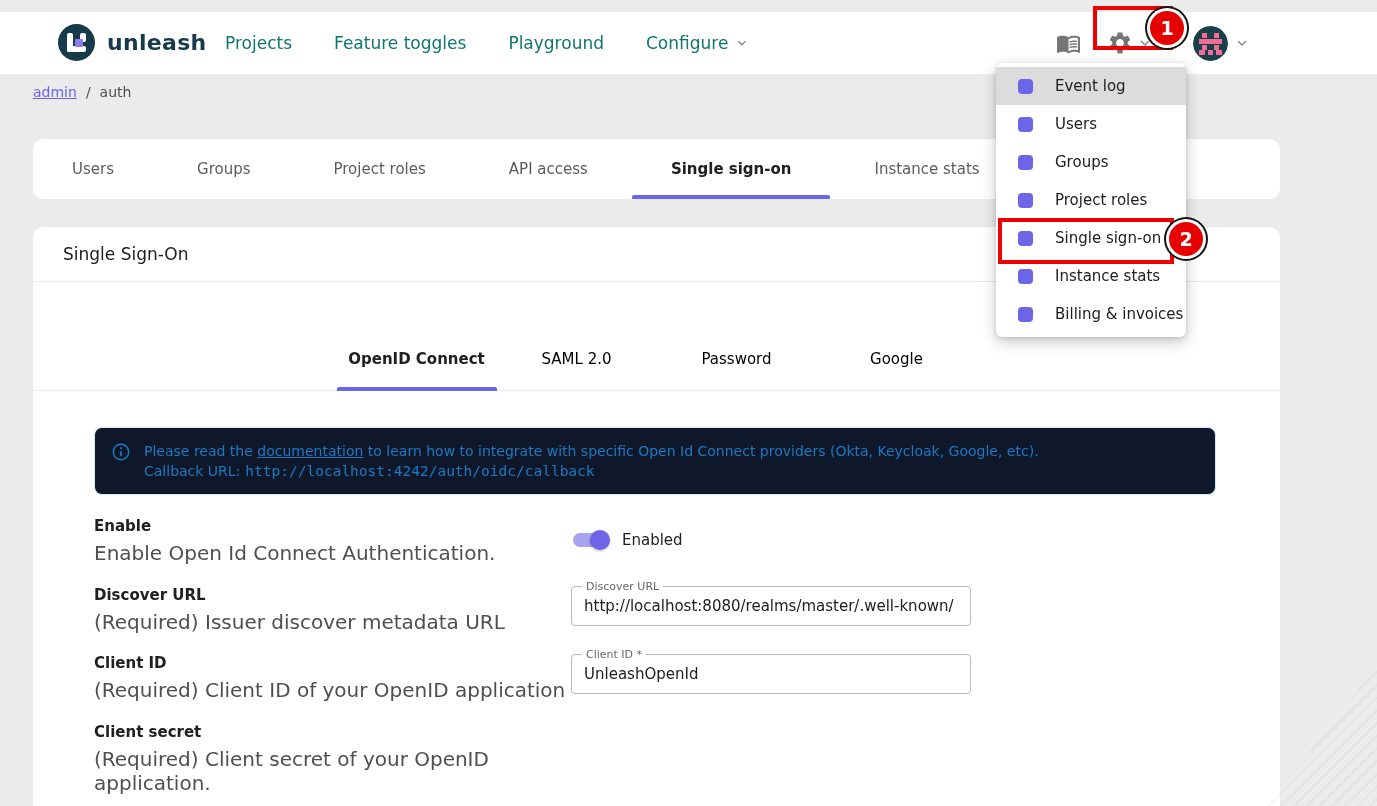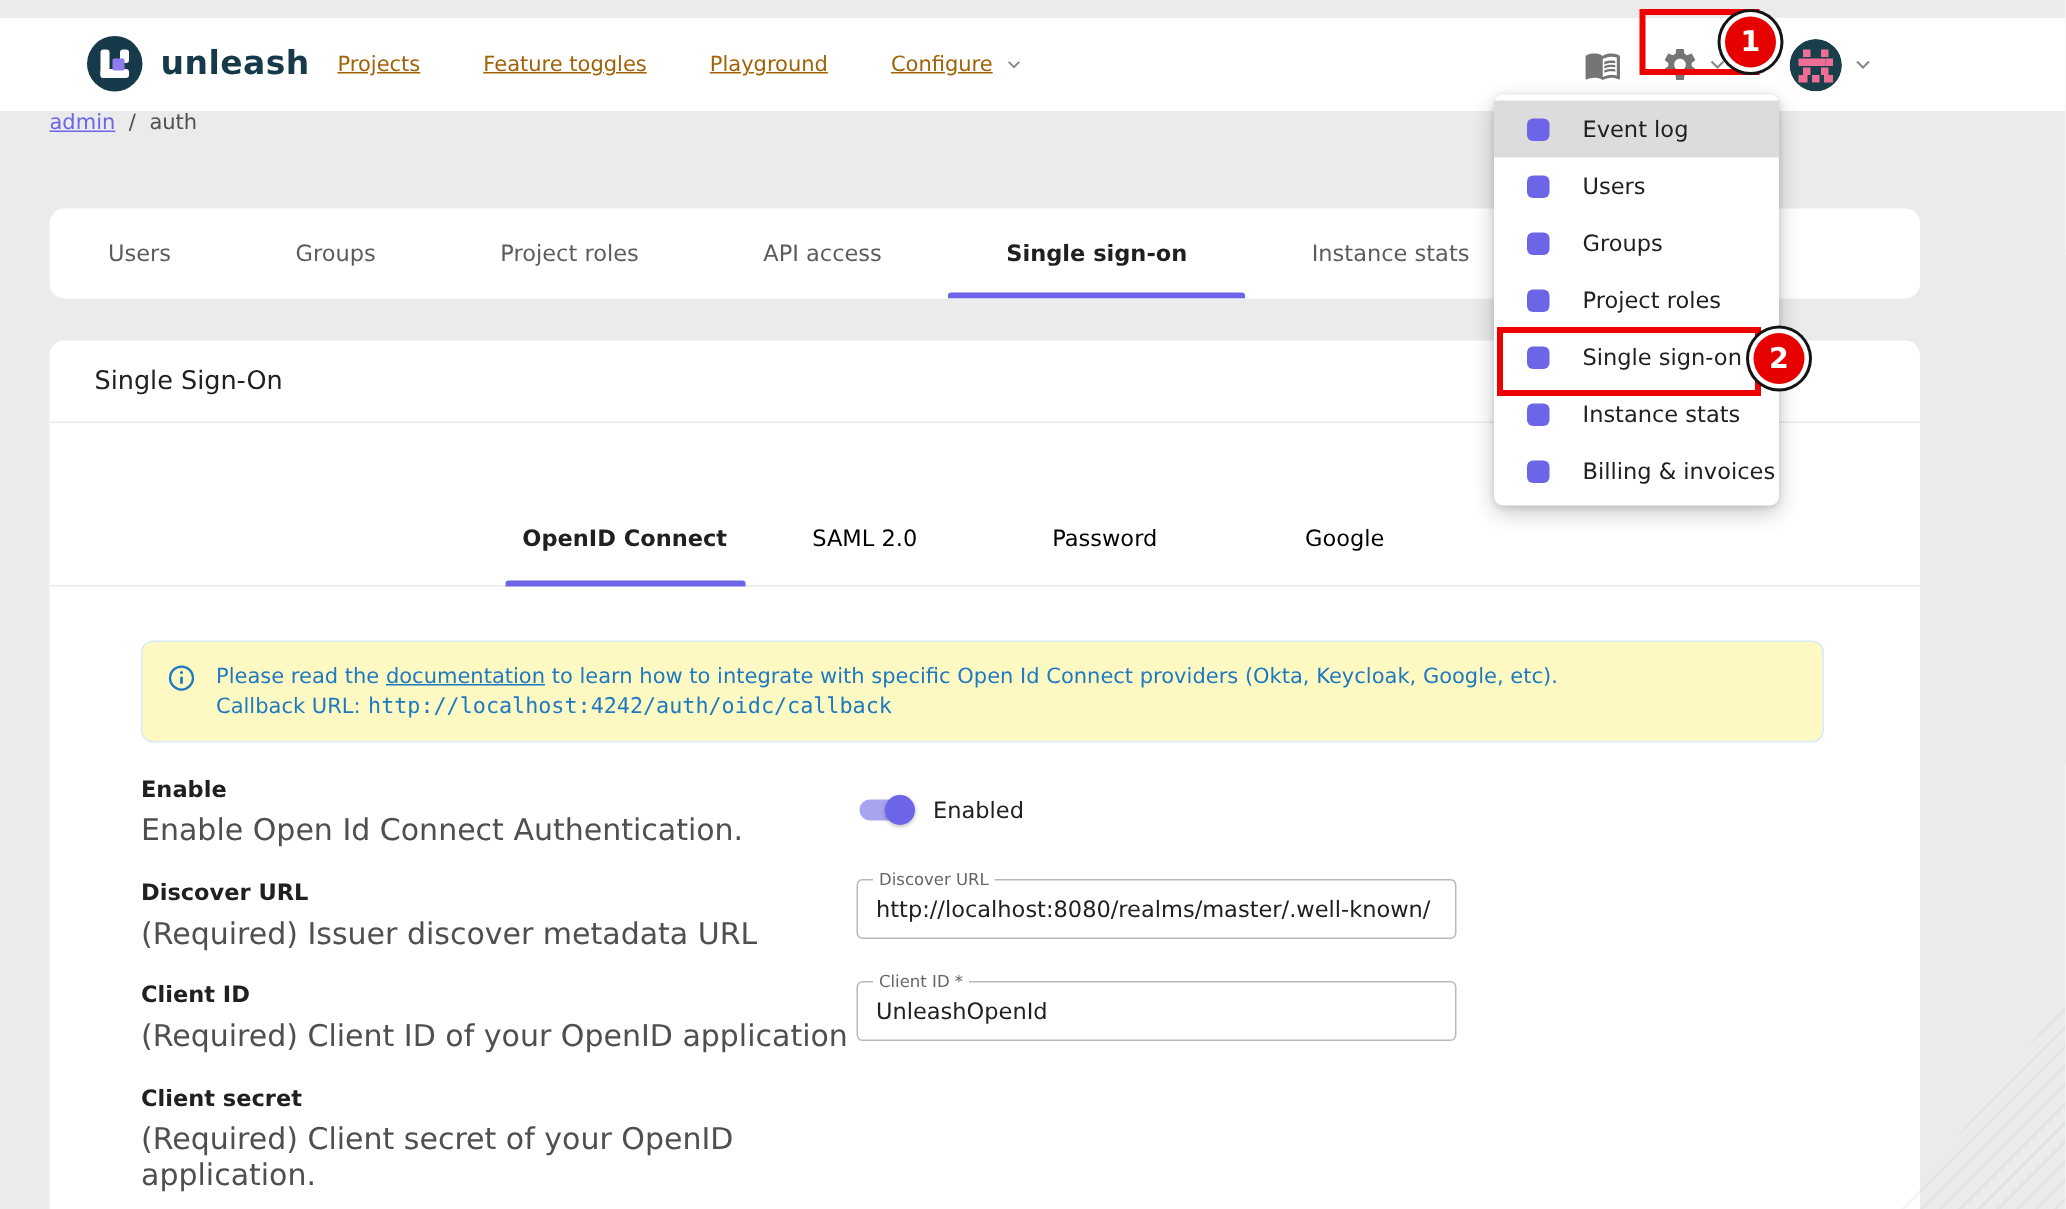--- a/index.html
+++ b/index.html
@@ -11,38 +11,38 @@
   
   .header { position:absolute; top:12px; left:0; width:1377px; height:62px; background:#fff; z-index:10; }
   .logo-wrap { position:absolute; left:58px; top:12px; display:flex; align-items:center; gap:12px; }
   .logo-circle { width:37px; height:37px; border-radius:50%; background:#173a4a; position:relative; }
   .logo-circle .u1 { position:absolute; left:9px; top:9px; width:6px; height:19px; background:#fff; border-radius:2px; }
   .logo-circle .u2 { position:absolute; left:9px; top:22px; width:19px; height:6px; background:#fff; border-radius:2px; }
   .logo-circle .u3 { position:absolute; left:22px; top:9px; width:6px; height:9px; background:#fff; border-radius:2px; }
   .logo-circle .u4 { position:absolute; left:17px; top:15px; width:8px; height:8px; background:#8f7bf0; border-radius:1px; }
   .brand-text { font-size:22px; font-weight:bold; color:#173a4a; letter-spacing:0.3px; }
   .nav { position:absolute; left:225px; top:0; height:62px; display:flex; align-items:center; gap:42px; }
-  .nav-item { font-size:14px; color:#a16207; cursor:pointer; display:flex; align-items:center; gap:7px;text-decoration:underline; }
+  .nav-item { font-size:17px; color:#0f766e; cursor:pointer; display:flex; align-items:center; gap:7px; }
   .hdr-icons { position:absolute; top:0; height:62px; left:1056px; display:flex; align-items:center; }
   .icon-gray { color:#757575; }
   .book-btn { margin-right:26px; }
   .gear-btn { margin-right:4px; }
   .chev { color:#8a8a8c; }
   .avatar { width:35px; height:35px; border-radius:50%; overflow:hidden; margin-left:40px; margin-right:6px; }
   
   .redbox { position:absolute; border:4px solid #ee0000; z-index:60; pointer-events:none; }
   .redbox-1 { left:1093px; top:6px; width:80px; height:44px; }
   .redbox-2 { left:998px; top:218px; width:176px; height:46px; }
   .badge { position:absolute; width:34px; height:34px; border-radius:50%; background:#e60000;
            box-shadow:0 0 0 3px #ffffff, 0 0 0 5px #141414; color:#fff; font-size:19px; font-weight:bold;
            display:flex; align-items:center; justify-content:center; z-index:61; }
   .badge-1 { left:1150px; top:11px; }
   .badge-2 { left:1169px; top:222px; }
   
-  .breadcrumb { position:absolute; top:74px; left:33px; font-size:14px; display:flex; gap:9px; align-items:center;text-align:right; }
+  .breadcrumb { position:absolute; top:84px; left:33px; font-size:14px; display:flex; gap:9px; align-items:center;text-align:right; }
   .breadcrumb a { color:#6c65e8; text-decoration:underline; cursor:pointer; }
   .crumb-sep { color:#4f4f51; }
   .crumb-current { color:#4f4f51; }
   
   .tabcard { position:absolute; top:139px; left:33px; width:1247px; height:60px; background:#fff; border-radius:10px; display:flex; align-items:stretch; overflow:hidden; }
   .atab { position:relative; display:flex; align-items:center; justify-content:center; padding:0 39px; margin-right:5px; font-size:15px; color:#5c5c5e; cursor:pointer; }
   .atab.active { color:#202021; font-weight:bold; }
   .atab.active .indicator { position:absolute; left:0; right:0; bottom:0; height:4px; background:#6c65e8; border-radius:2px 2px 0 0; }
   
   .menu { position:absolute; left:996px; top:63px; width:190px; background:#fff; border-radius:6px; padding:4px 0;
@@ -52,21 +52,21 @@
   .menu-sq { width:15px; height:15px; border-radius:4px; background:#6c65e8; flex:0 0 auto; }
   
   .maincard { position:absolute; top:227px; left:33px; width:1247px; height:579px; background:#fff; border-radius:10px 10px 0 0; overflow:hidden; }
   .card-title-row { height:55px; display:flex; align-items:center; padding-left:30px; border-bottom:1px solid #eaeaec; }
   .card-title { font-size:17px; color:#202021; }
   .subtabs { display:flex; justify-content:center; padding-top:46px; border-bottom:1px solid #eaeaec; }
   .stab { position:relative; width:160px; height:62px; display:flex; align-items:center; justify-content:center; font-size:15px; color:#000000; cursor:pointer; }
   .stab.active { color:#202021; font-weight:bold; }
   .stab.active .indicator { position:absolute; left:0; right:0; bottom:-1px; height:4px; background:#6c65e8; border-radius:2px 2px 0 0; }
   
-  .alert { margin:36px 64px 0 61px; width:1122px; background:#fef9c3; border:1px solid #d6eaf8; border-radius:8px;
+  .alert { margin:36px 64px 0 61px; width:1122px; background:#0f172a; border:1px solid #d6eaf8; border-radius:8px;
            padding:13px 16px; display:flex; gap:13px; color:#1d7ac1; font-size:14px; line-height:20px; }
   .alert a { color:#1d7ac1; text-decoration:underline; cursor:pointer; }
   .alert .cb-url { font-family:"DejaVu Sans Mono", "Liberation Mono", monospace; font-size:14.5px; margin-left:5px; }
   .alert-icon { flex:0 0 auto; margin-top:1px; }
   
   .form-row { display:flex; margin-left:61px; }
   .row-enable { margin-top:22px; }
   .row-f0 { margin-top:21px; }
   .row-f1 { margin-top:20px; }
   .row-f2 { margin-top:21px;flex-direction:column; }

